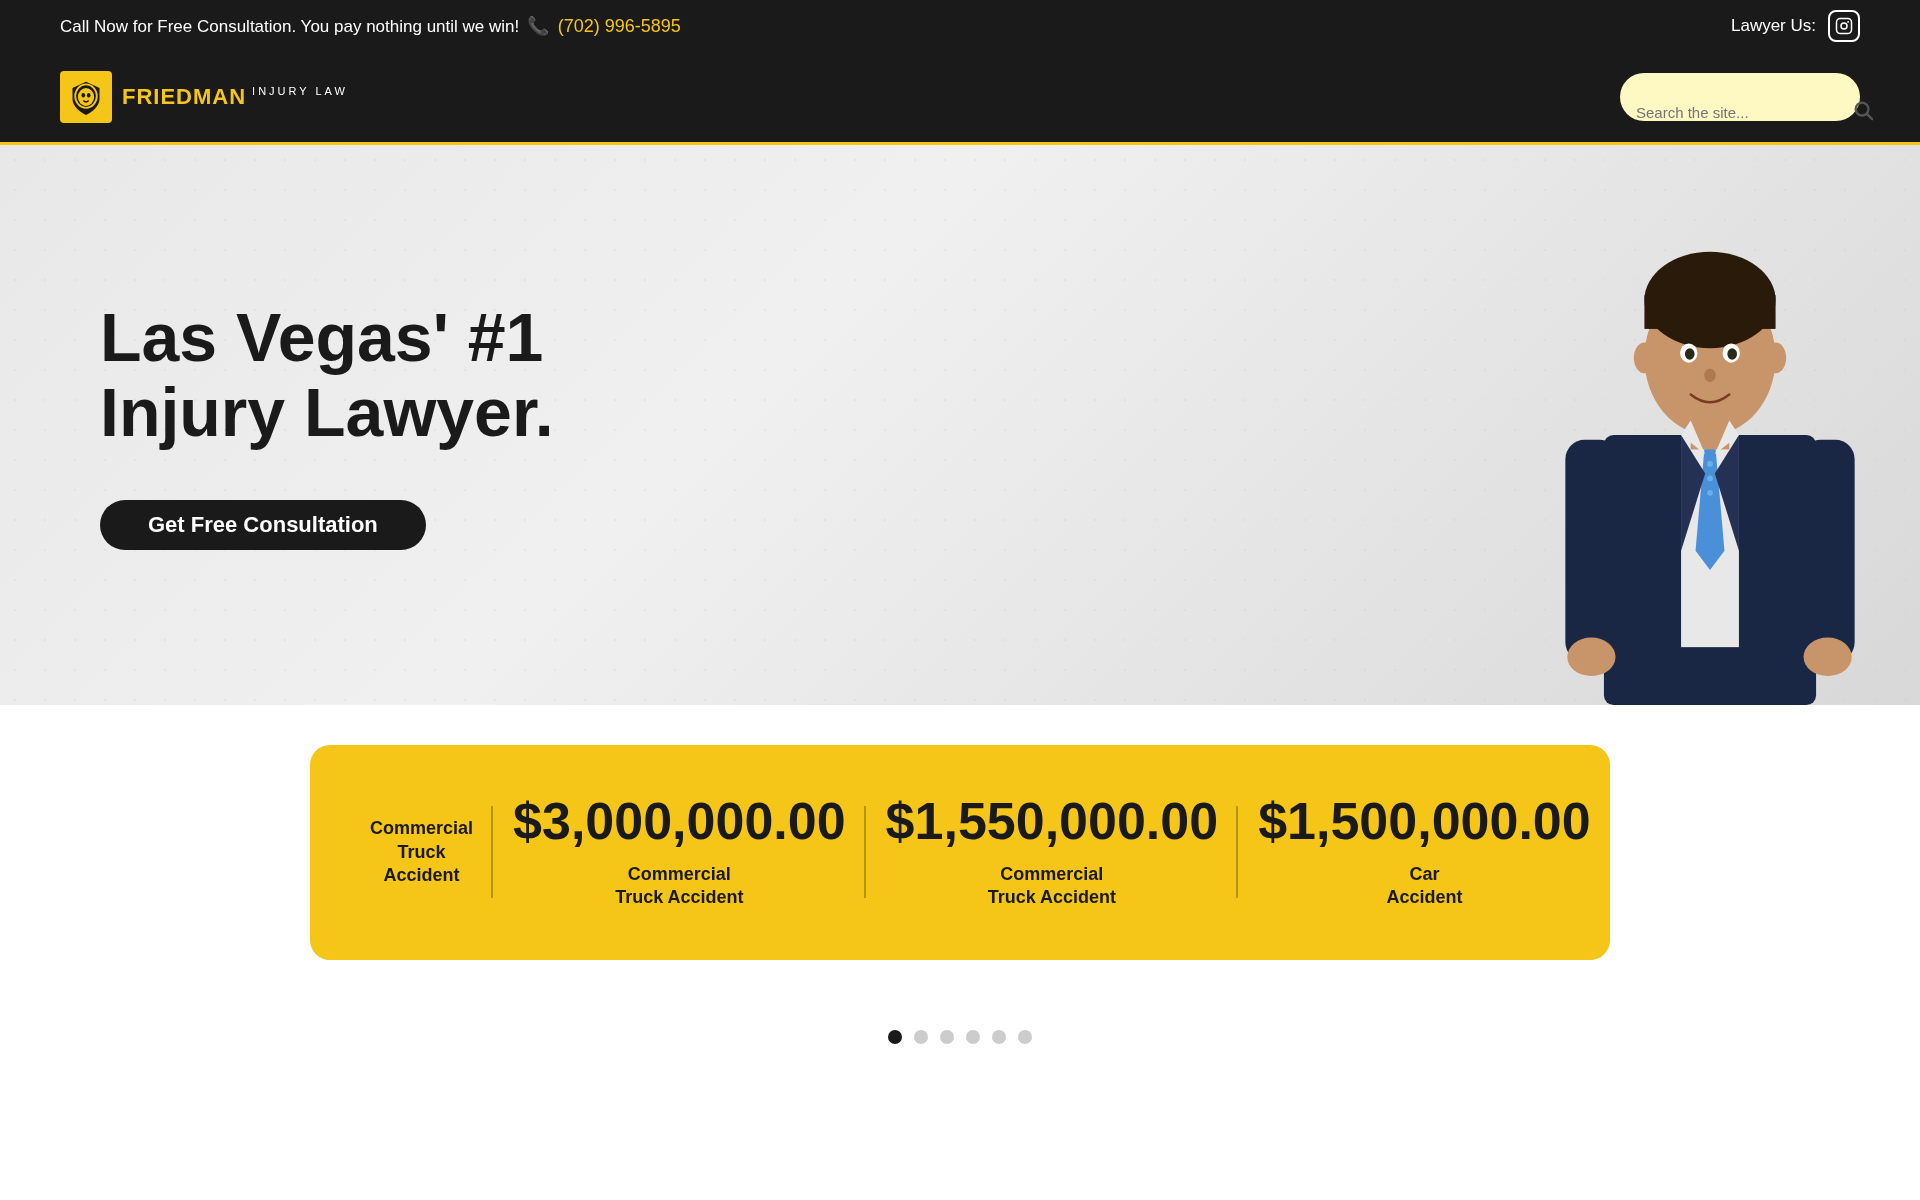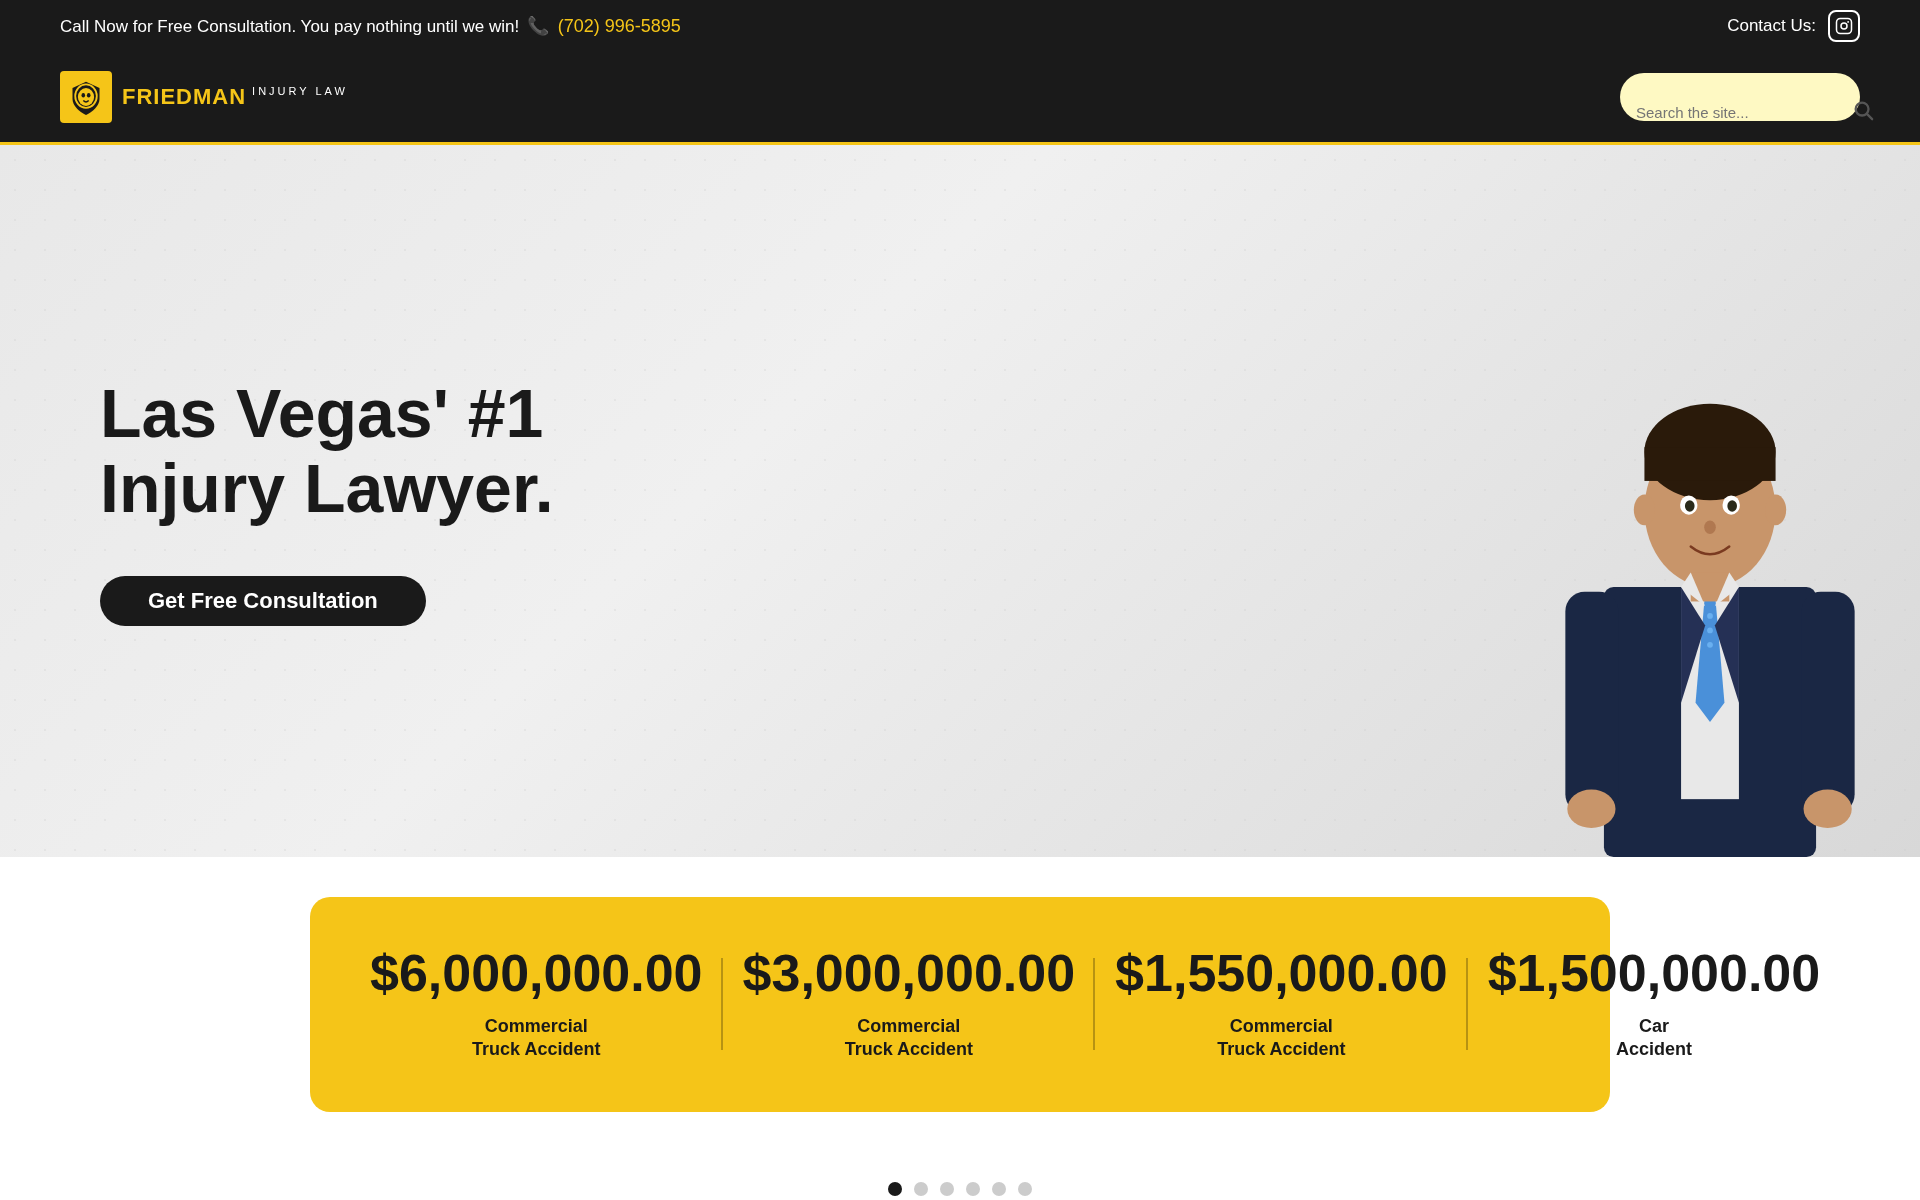--- a/index.html
+++ b/index.html
@@ -88,21 +88,21 @@
     .search-btn {
       background: none; border: none; cursor: pointer;
       font-size: 20px; color: #555;
       display: flex; align-items: center;
     }
 
     
     .hero {
       background: linear-gradient(135deg, #e8e8e8 0%, #f0f0f0 40%, #d8d8d8 100%);
       position: relative;
-      height: 712px;
+      height: 560px;
       display: flex;
       align-items: center;
       overflow: hidden;
     }
     .hero-bg-pattern {
       position: absolute;
       top: 0; left: 0; right: 0; bottom: 0;
       background-image: radial-gradient(circle, #ccc 1px, transparent 1px);
       background-size: 30px 30px;
       opacity: 0.3;
@@ -219,21 +219,21 @@
 </head>
 <body>
 
 <div class="top-bar">
   <div class="top-bar-left">
     <span>Call Now for Free Consultation. You pay nothing until we win!</span>
     <span class="top-bar-phone-icon">📞</span>
     <span class="top-bar-phone">(702) 996-5895</span>
   </div>
   <div class="top-bar-right">
-    <span>Contact Us:</span>
+    <span>Lawyer Us:</span>
     <div class="instagram-icon">
       <svg width="18" height="18" viewBox="0 0 24 24" fill="none" stroke="#fff" stroke-width="2" stroke-linecap="round" stroke-linejoin="round">
         <rect x="2" y="2" width="20" height="20" rx="5" ry="5"></rect>
         <circle cx="12" cy="12" r="4"></circle>
         <circle cx="17.5" cy="6.5" r="1.2" fill="#fff" stroke="none"></circle>
       </svg>
     </div>
   </div>
 </div>
 
@@ -324,21 +324,20 @@
       <ellipse cx="47" cy="510" rx="25" ry="20" fill="#c8956a"></ellipse>
       <ellipse cx="292" cy="510" rx="25" ry="20" fill="#c8956a"></ellipse>
     </svg>
   </div>
 </section>
 
 <section class="stats-section">
   <div class="stats-card">
 
     <div class="stat-item">
-      <div class="stat-amount">$6,000,000.00</div>
       <div class="stat-label">
         Commercial<br>Truck Accident
       </div>
     </div>
 
     <div class="stat-item">
       <div class="stat-amount">$3,000,000.00</div>
       <div class="stat-label">
         Commercial<br>Truck Accident
       </div>

